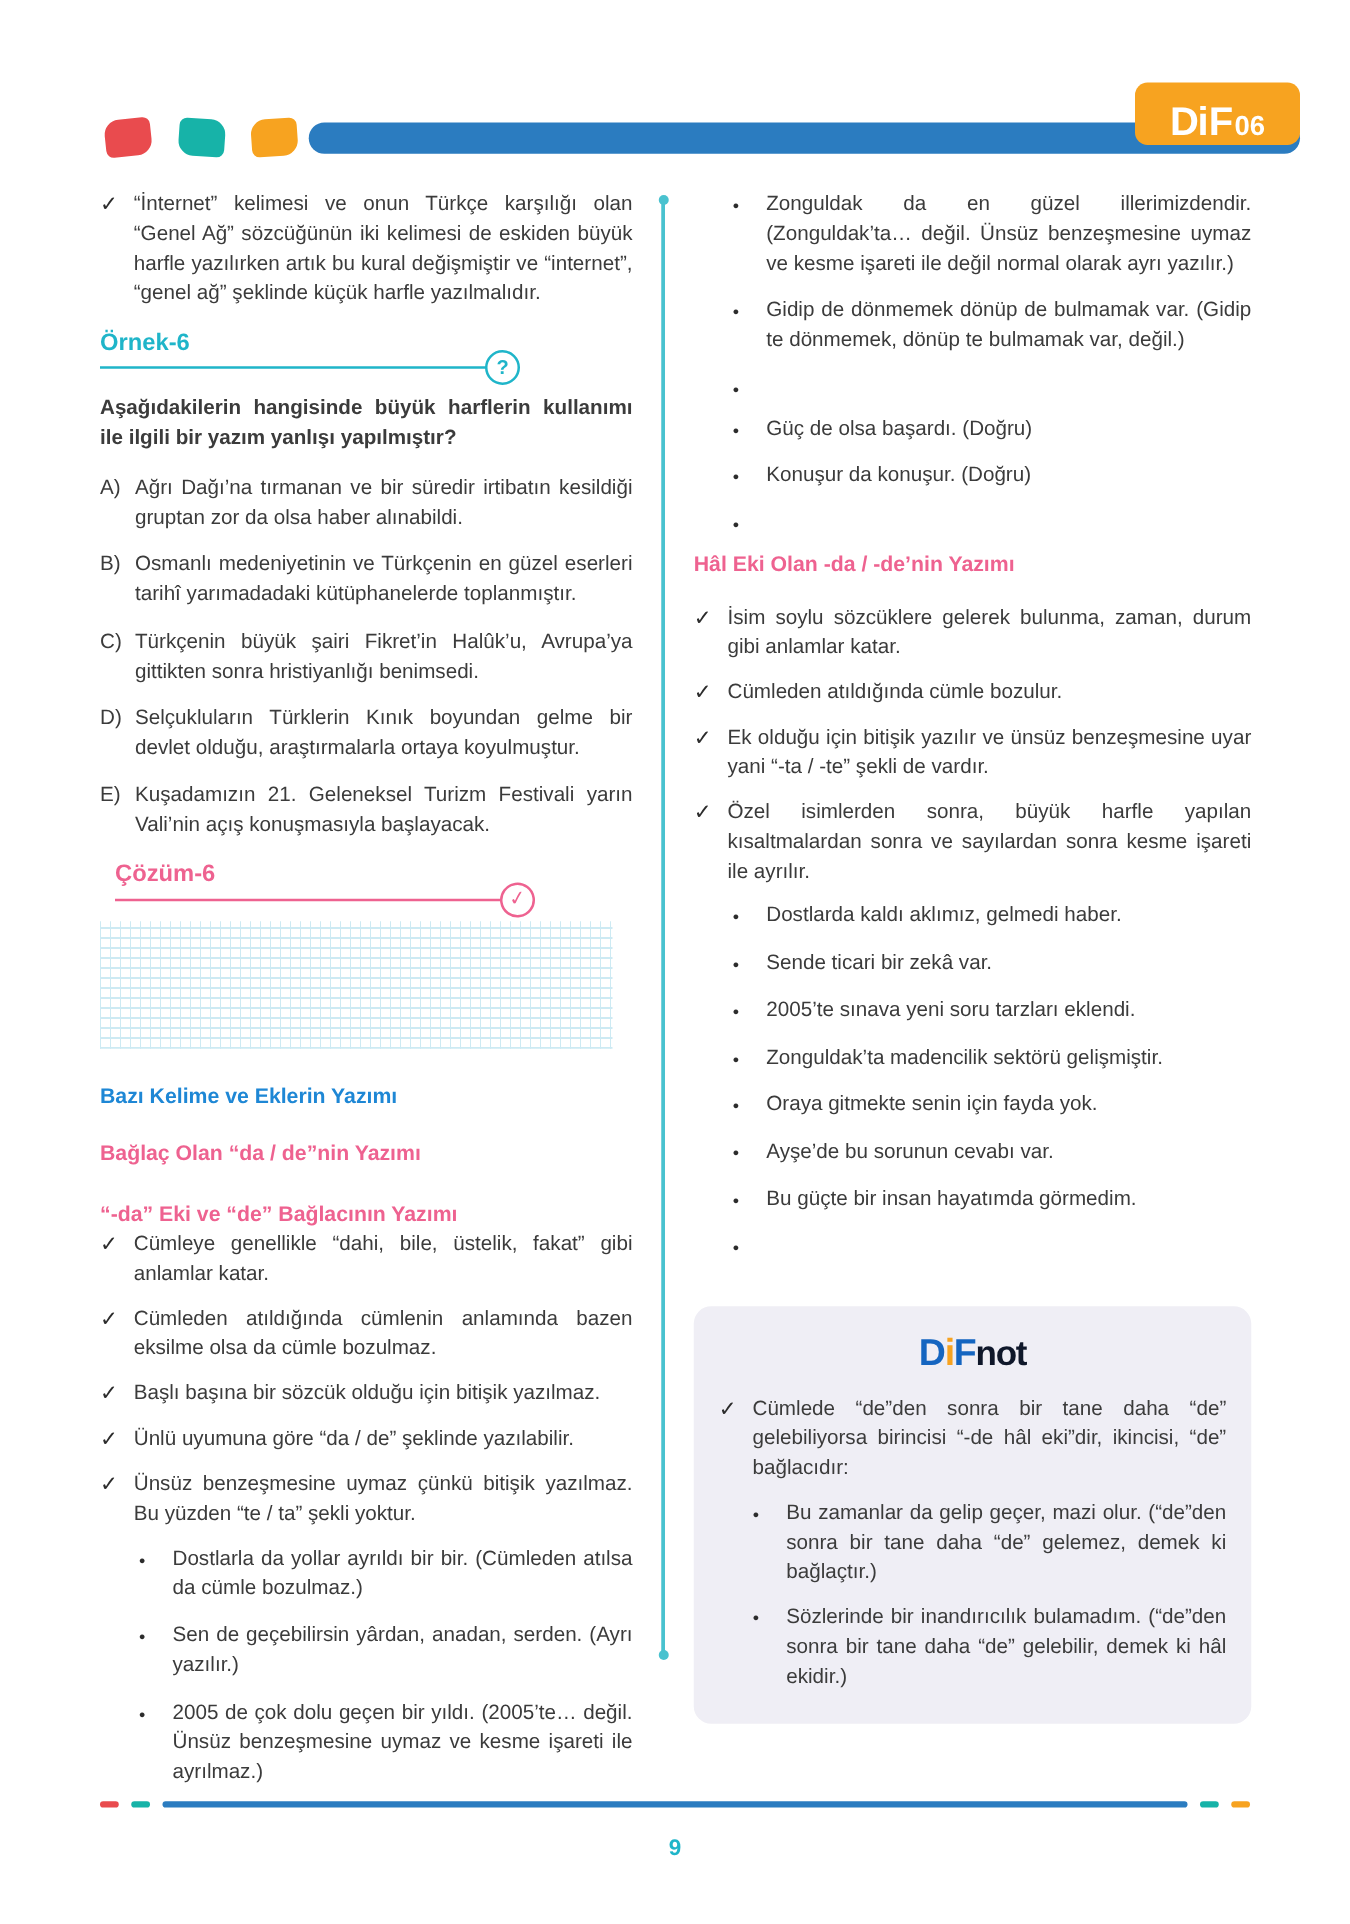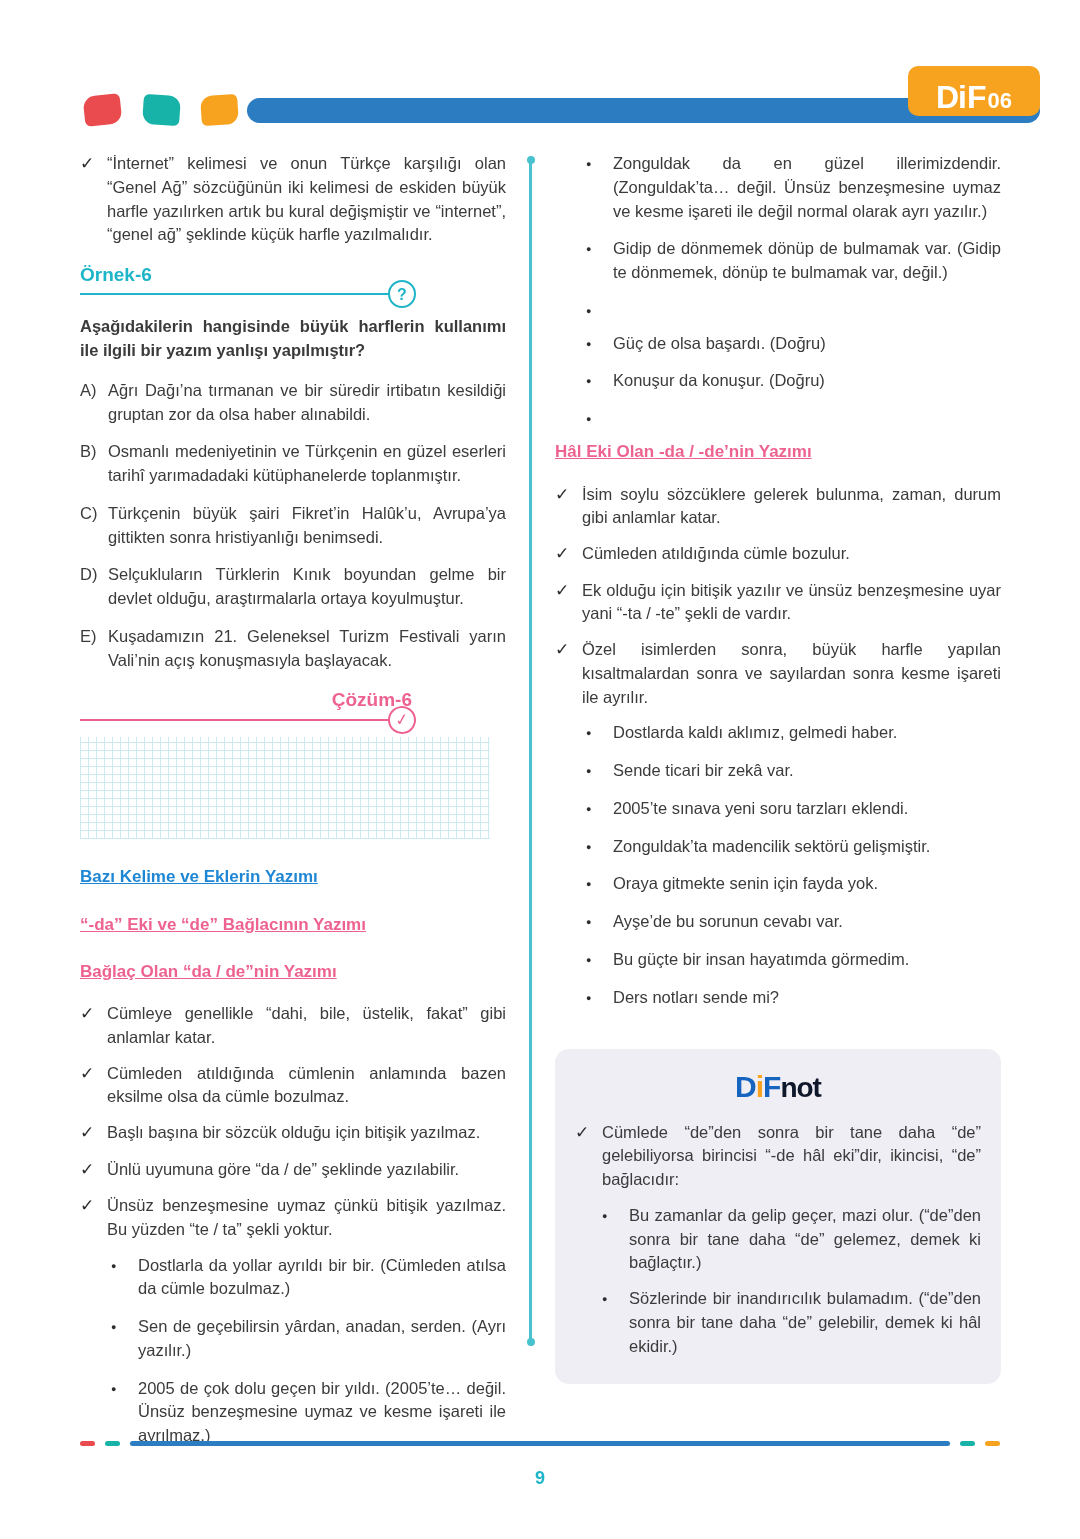--- a/index.html
+++ b/index.html
@@ -58,32 +58,32 @@
   .exhead.pink { border-bottom:2px solid #ee6290; }
   .exhead.pink .exlabel { color:#ee6290; }
   .exicon {
     position:absolute; right:-4px; bottom:-15px; width:28px; height:28px;
     border-radius:50%; background:#ffffff; display:flex; align-items:center; justify-content:center;
     font-weight:bold; font-size:16px;
   }
   .exhead.teal .exicon { border:2.5px solid #1fb5c9; color:#1fb5c9; }
   .exhead.pink .exicon { border:2.5px solid #ee6290; color:#ee6290; transform:rotate(-8deg); }
   .exhead-ornek { margin:14px 0 20px; }
-  .exhead-cozum { margin:6px 0 0;text-align:right; }
+  .exhead-cozum { margin:6px 12px 0; }
 
   .question { font-weight:bold; margin-bottom:16px; text-align:justify; }
 
   .grid-box {
     margin-top:16px; width:410px; height:102px;
     background-image:
       repeating-linear-gradient(0deg,  #cdeaf3 0, #cdeaf3 1px, transparent 1px, transparent 8px),
       repeating-linear-gradient(90deg, #cdeaf3 0, #cdeaf3 1px, transparent 1px, transparent 8px);
   }
 
-  .sec { font-weight:bold; font-size:17px;text-decoration:underline; }
+  .sec { font-weight:bold; font-size:17px; }
   .sec-blue  { color:#1e87d5; margin-top:26px; }
   .sec-pink1 { color:#ee6290; margin-top:24px; }
   .sec-pink2 { color:#ee6290; margin-top:22px; margin-bottom:18px; }
   .sec-pink-right { color:#ee6290; margin:8px 0 18px; }
 
   
   .difnot {
     background:#efeef5; border-radius:14px; padding:16px 20px 14px; margin-top:40px;
   }
   .difnot-logo { text-align:center; margin-bottom:12px; letter-spacing:-1px; }
@@ -159,22 +159,22 @@
       </div>
 
       <div class="exhead pink exhead-cozum">
         <span class="exlabel">Çözüm-6</span>
         <span class="exicon">✓</span>
       </div>
 
       <div class="grid-box"></div>
 
       <div class="sec sec-blue">Bazı Kelime ve Eklerin Yazımı</div>
+      <div class="sec sec-pink2">Bağlaç Olan “da / de”nin Yazımı</div>
       <div class="sec sec-pink1">“-da” Eki ve “de” Bağlacının Yazımı</div>
-      <div class="sec sec-pink2">Bağlaç Olan “da / de”nin Yazımı</div>
 
       <div class="ci">
         <span class="mk">✓</span>
         <div class="txt">Cümleye genellikle “dahi, bile, üstelik, fakat” gibi anlamlar katar.</div>
       </div>
       <div class="ci">
         <span class="mk">✓</span>
         <div class="txt">Cümleden atıldığında cümlenin anlamında bazen eksilme olsa da cümle bozulmaz.</div>
       </div>
       <div class="ci">
@@ -276,21 +276,20 @@
       <div class="bi">
         <span class="bk">●</span>
         <div class="txt">Ayşe’de bu sorunun cevabı var.</div>
       </div>
       <div class="bi">
         <span class="bk">●</span>
         <div class="txt">Bu güçte bir insan hayatımda görmedim.</div>
       </div>
       <div class="bi">
         <span class="bk">●</span>
-        <div class="txt">Ders notları sende mi?</div>
       </div>
 
       <div class="difnot">
         <div class="difnot-logo">
           <span class="dl-blue">D</span><span class="dl-orange">i</span><span class="dl-blue">F</span><span class="dl-not">not</span>
         </div>
         <div class="ci">
           <span class="mk">✓</span>
           <div class="txt">Cümlede “de”den sonra bir tane daha “de” gelebiliyorsa birincisi “-de hâl eki”dir, ikincisi, “de” bağlacıdır:</div>
         </div>

